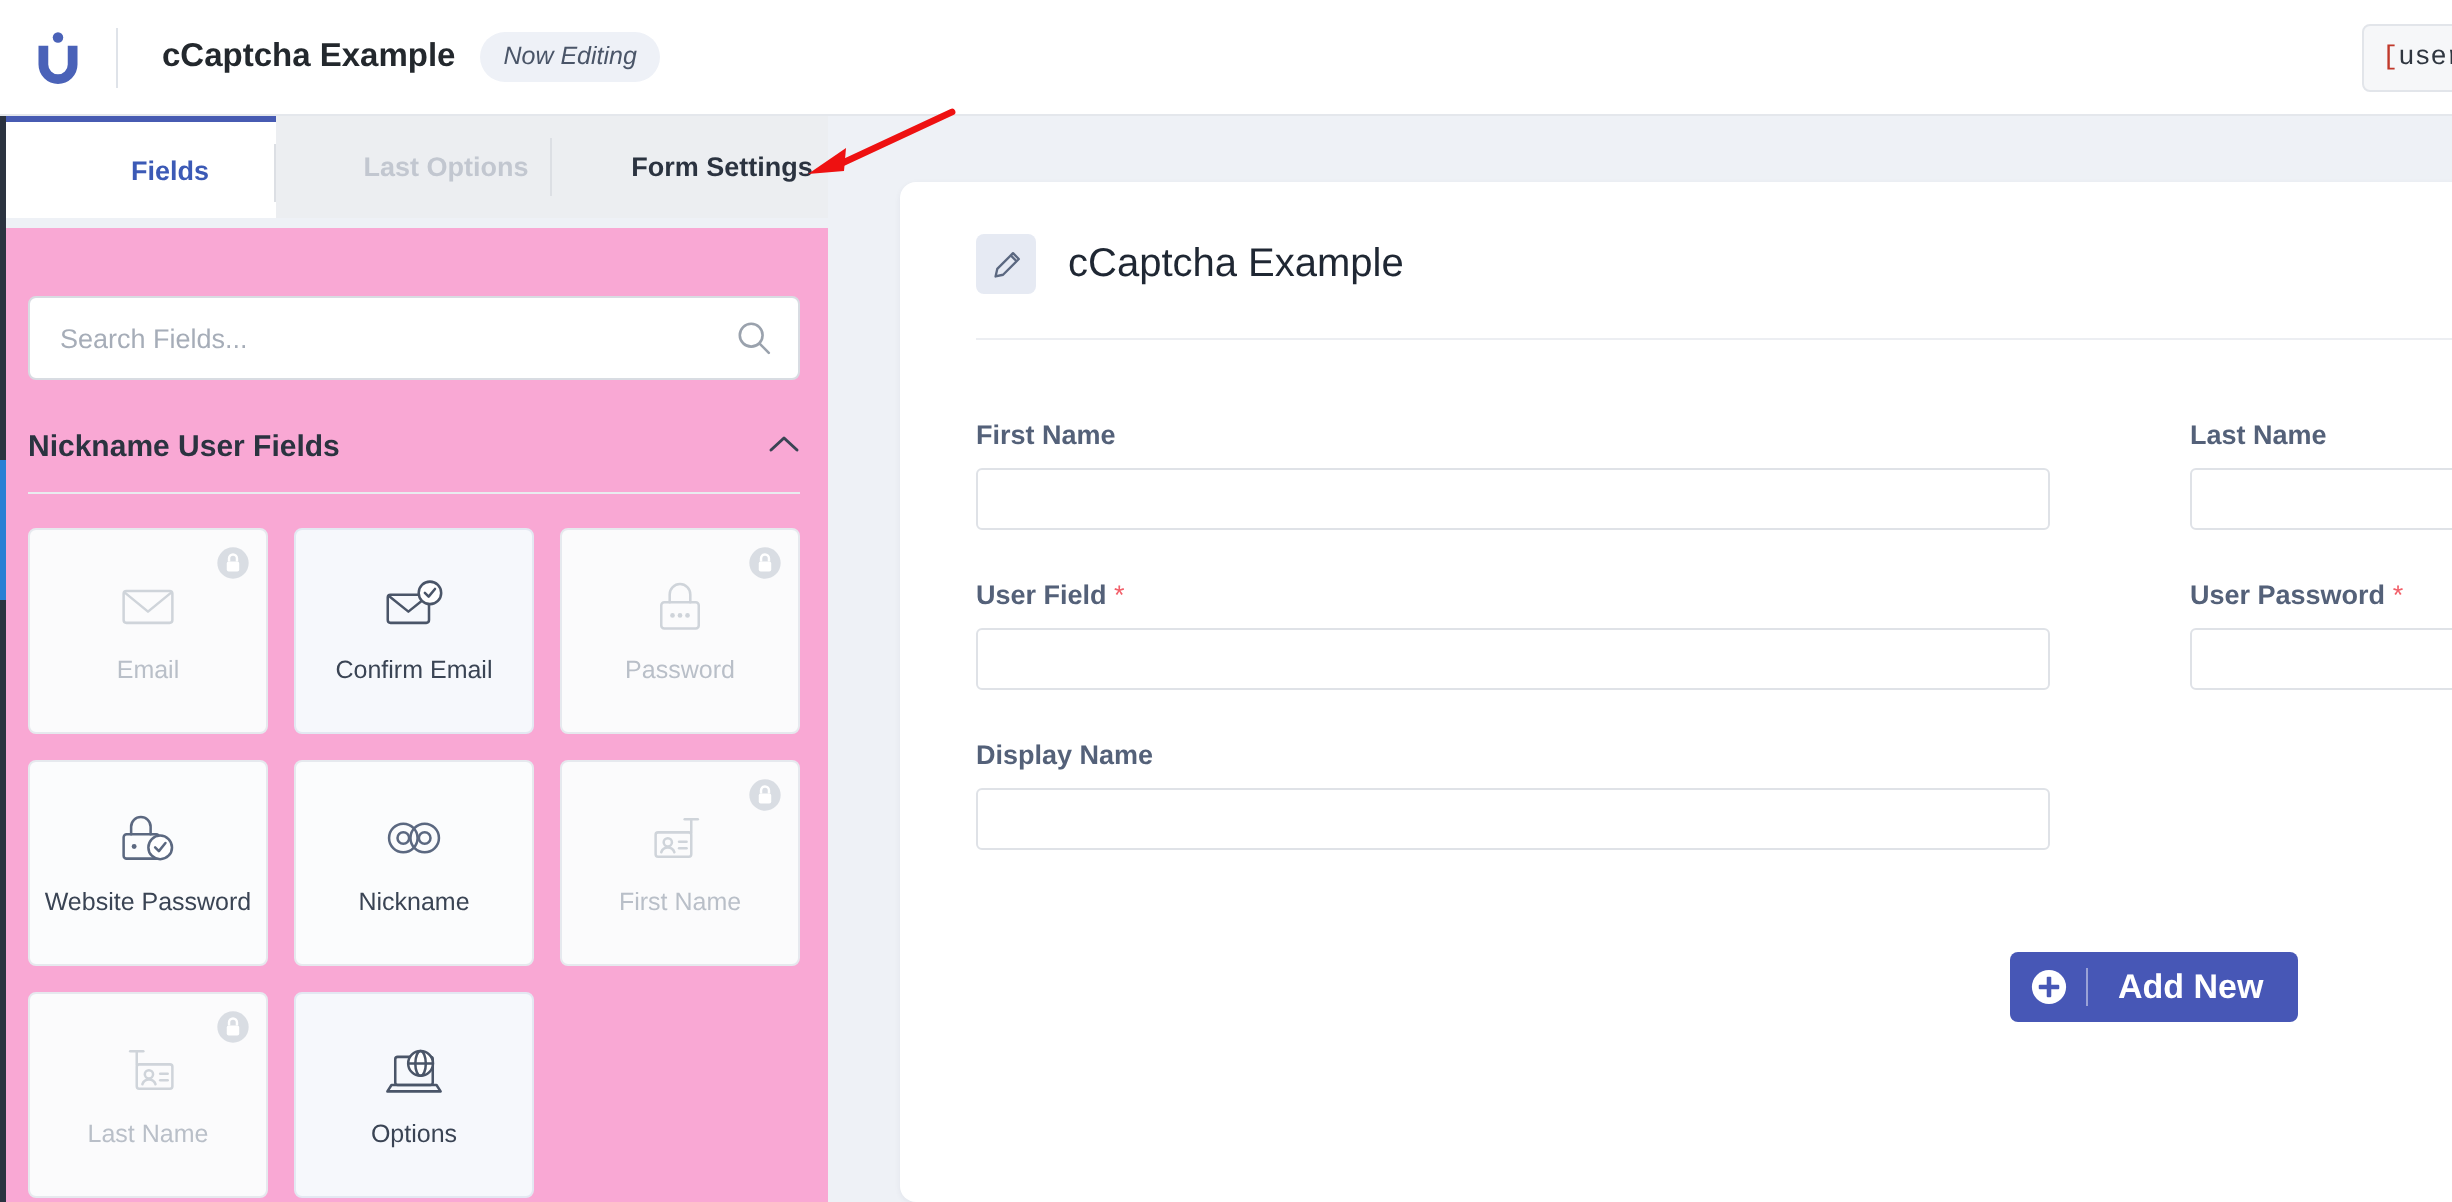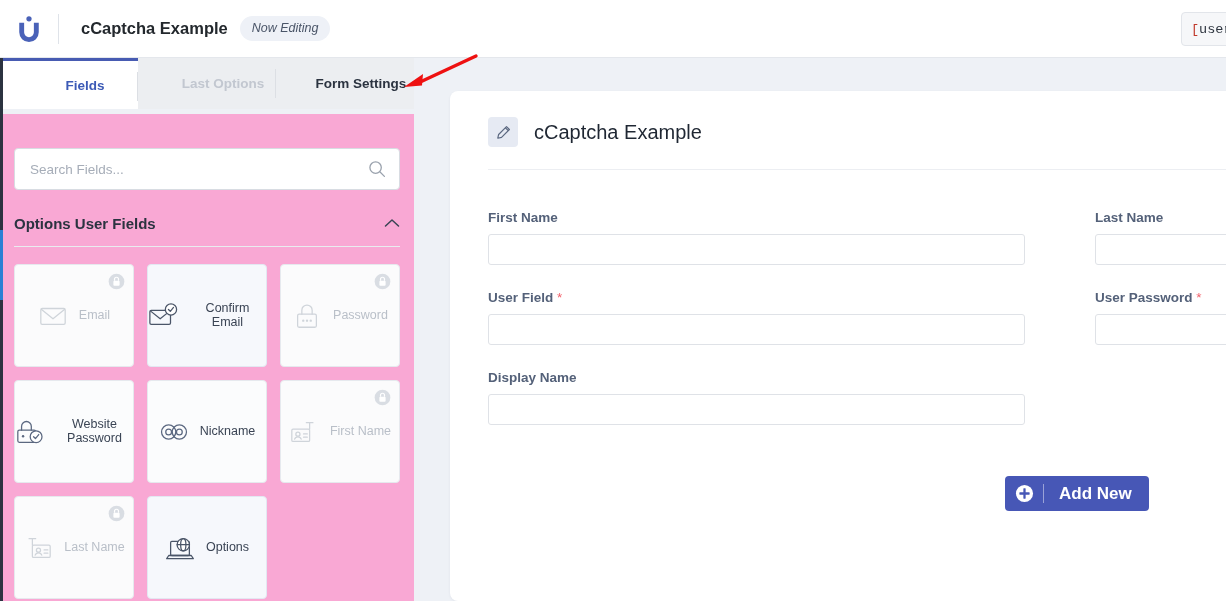--- a/index.html
+++ b/index.html
@@ -195,21 +195,21 @@
     gap: 13px;
     padding: 17px 14px 20px 14px;
   }
   .field-card {
     position: relative;
     height: 103px;
     border: 1px solid #e6e9ee;
     border-radius: 4px;
     background: #fbfcfd;
     display: flex;
-    flex-direction: row;
+    flex-direction: column;
     align-items: center;
     justify-content: center;
     gap: 11px;
     cursor: move;
     user-select: none;
   }
   .field-card.accent {
     background: #f6f8fc;
     border-color: #e3e8f2;
   }
@@ -387,21 +387,21 @@
         <span class="search-icon">
           <svg width="18" height="18" viewBox="0 0 18 18">
             <circle cx="7.6" cy="7.6" r="5.7" fill="none" stroke="#9aa2ad" stroke-width="1.3"></circle>
             <line x1="11.8" y1="11.8" x2="16.4" y2="16.4" stroke="#9aa2ad" stroke-width="1.3" stroke-linecap="round"></line>
           </svg>
         </span>
       </div>
     </div>
 
     <div class="section-head">
-      <span class="section-head-title">Options User Fields</span>
+      <span class="section-head-title">Nickname User Fields</span>
       <span>
         <svg width="16" height="10" viewBox="0 0 16 10">
           <polyline points="1.5,8 8,2 14.5,8" fill="none" stroke="#3a4454" stroke-width="1.5" stroke-linecap="round" stroke-linejoin="round"></polyline>
         </svg>
       </span>
     </div>
 
     <div class="field-grid" id="field-grid">
         <div class="field-card locked">
           <span>

